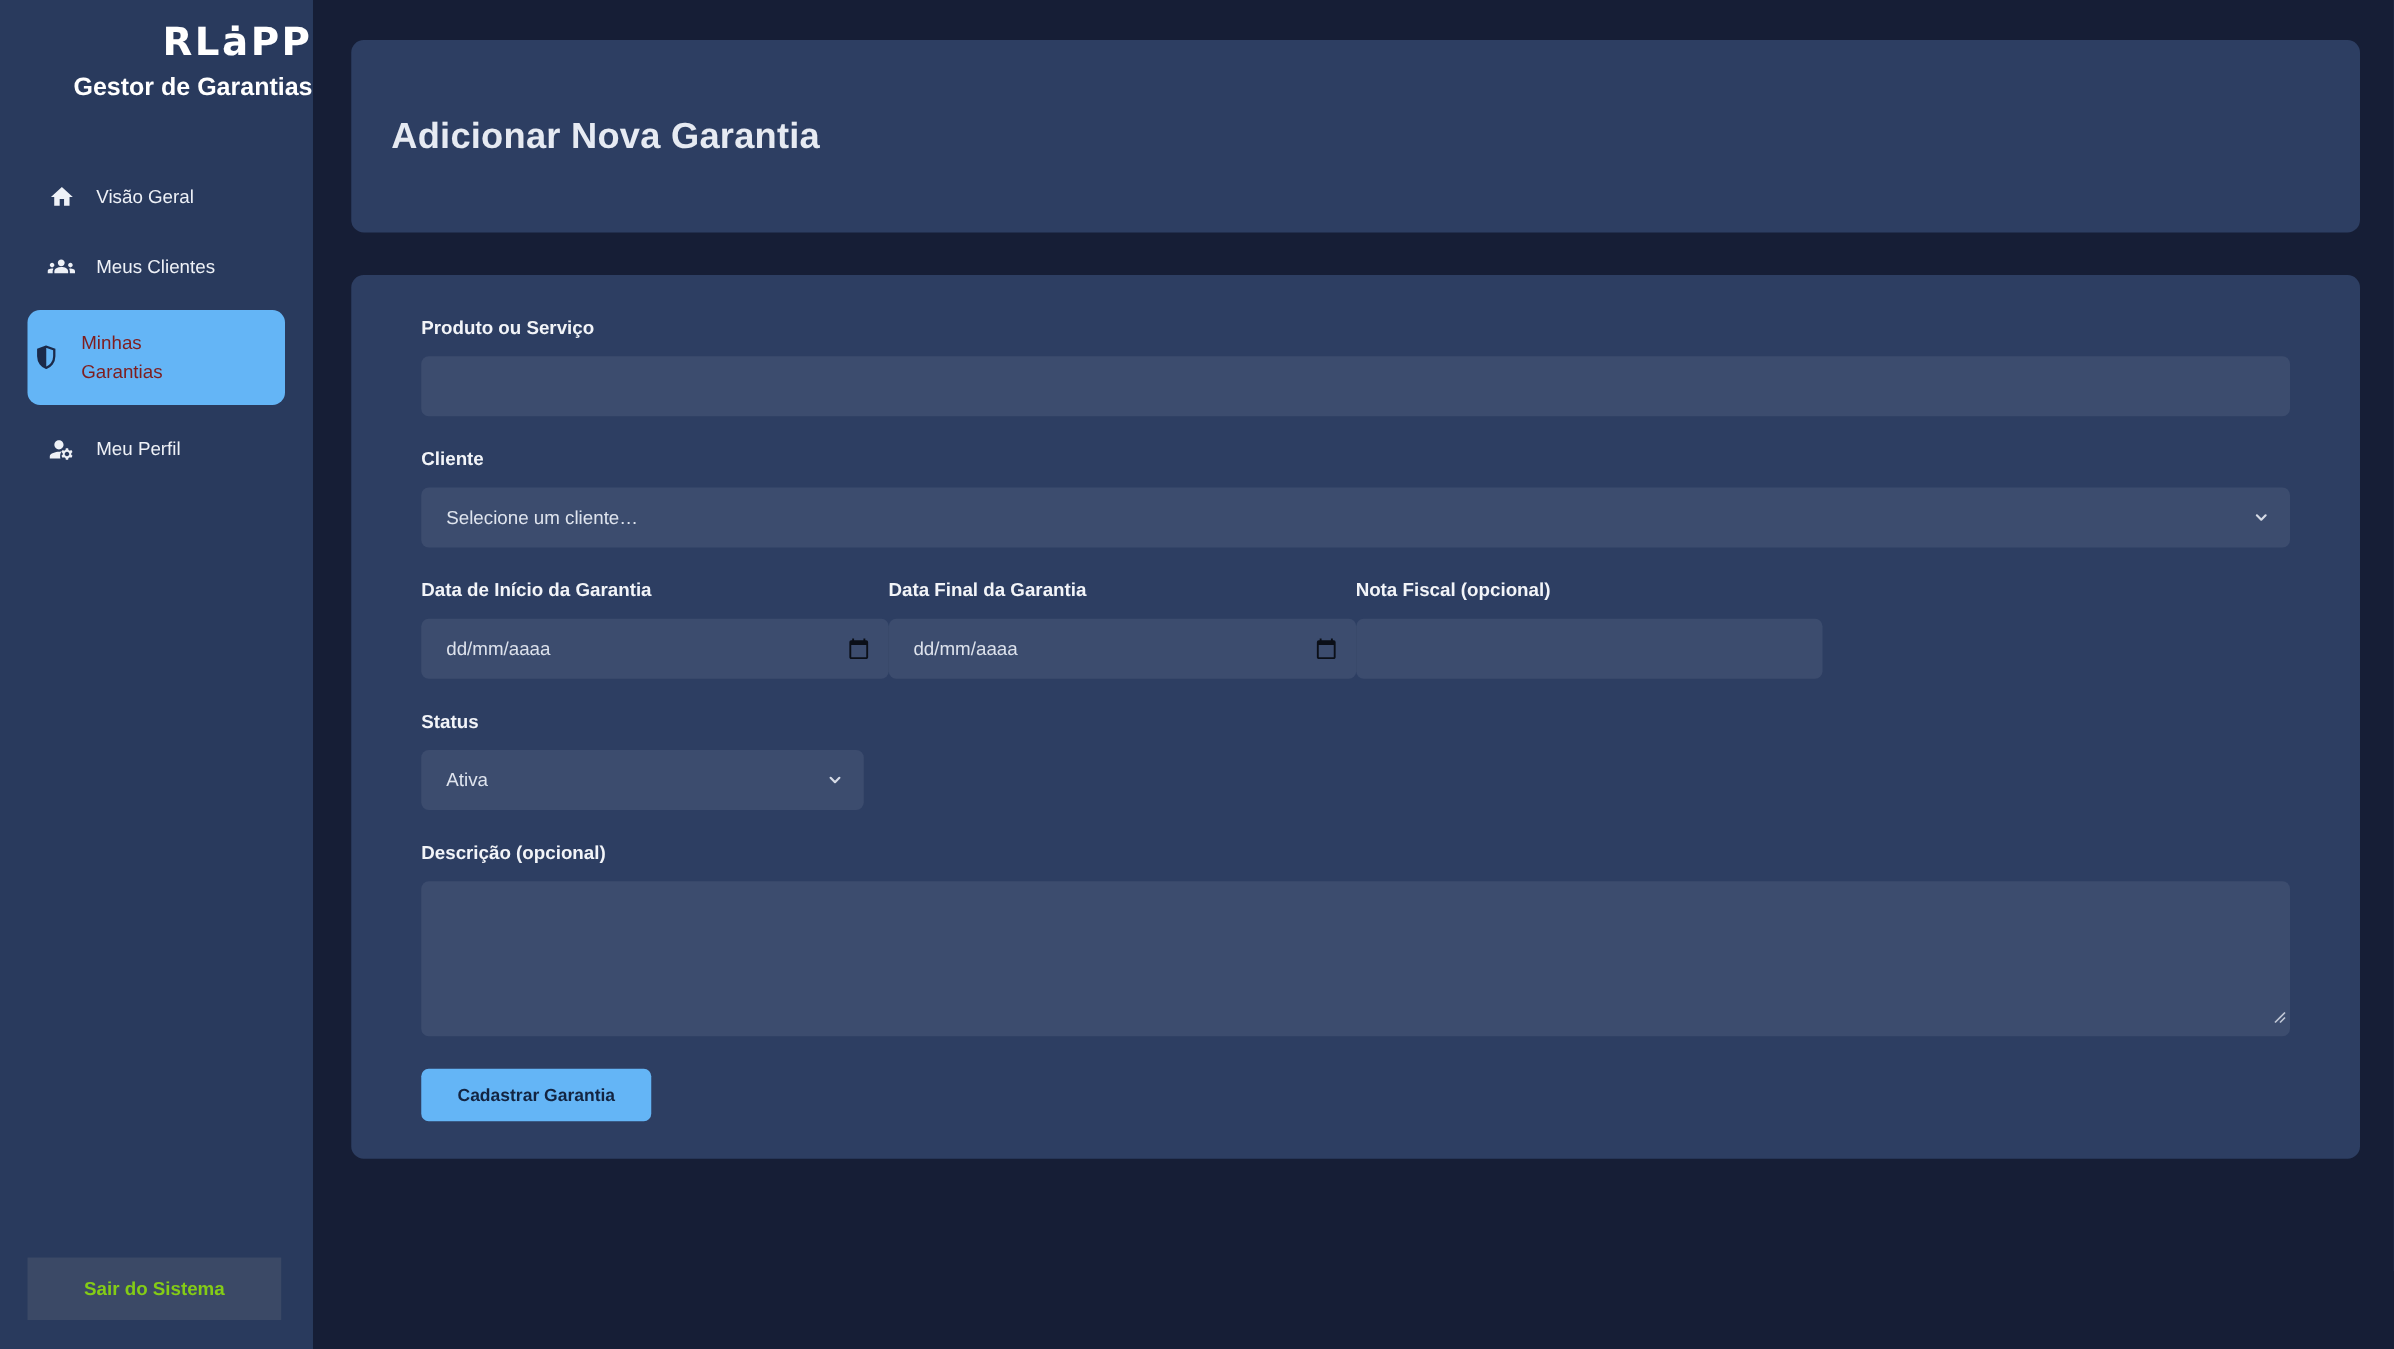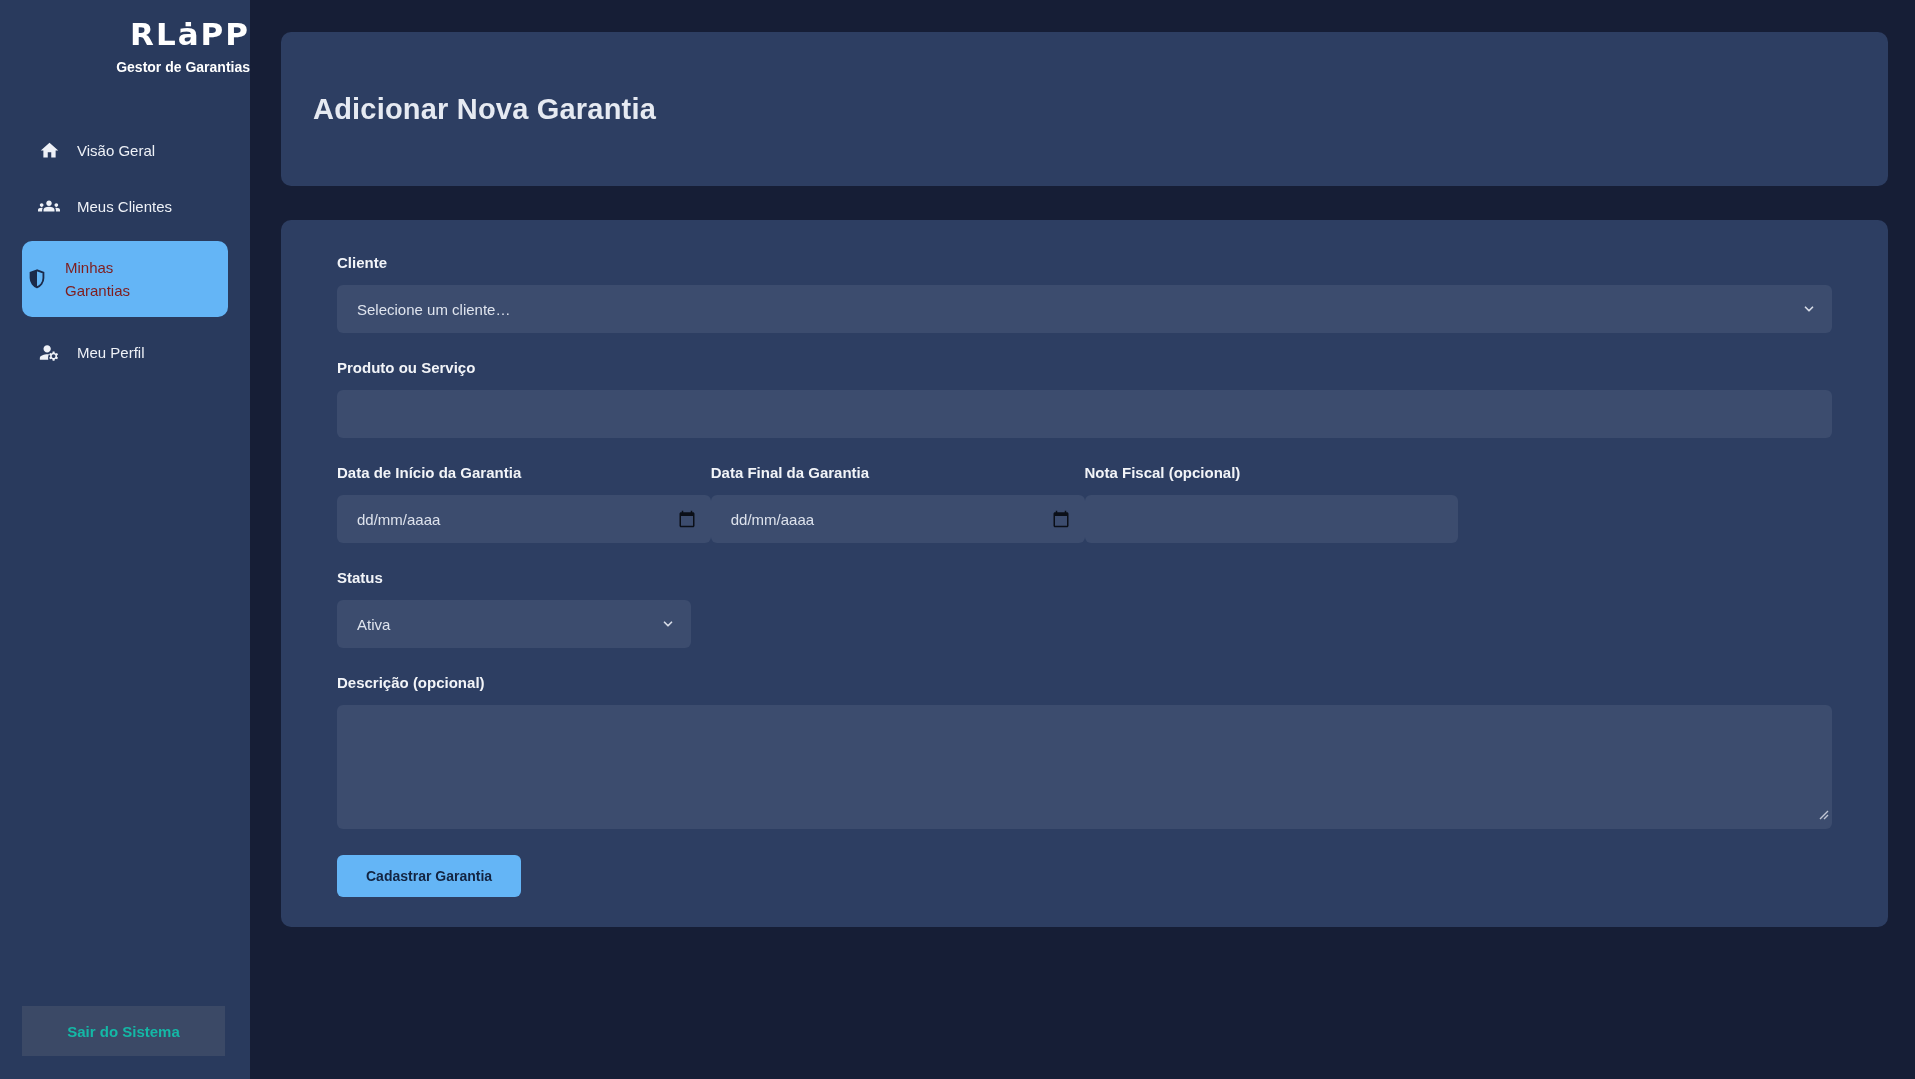--- a/index.html
+++ b/index.html
@@ -14,38 +14,38 @@
   .sidebar {
     position:fixed; left:0; top:0; width:250px; height:100%;
     background:#293a5d;
     display:flex; flex-direction:column;
   }
   .logo-block { text-align:right; padding-top:16px; }
   .logo {
     font-family:"DejaVu Sans", sans-serif;
     font-size:31px; font-weight:bold; color:#ffffff; letter-spacing:2px;
   }
-  .logo-subtitle { margin-top:7px; font-size:14px; font-weight:bold; color:#ffffff; }
+  .logo-subtitle { margin-top:7px; font-size:20px; font-weight:bold; color:#ffffff; }
 
   .nav { margin-top:54px; padding:0 22px; display:flex; flex-direction:column; gap:14px; }
   .nav-item {
     display:flex; align-items:center; gap:17px;
     padding:10px 16px; border-radius:10px;
     font-size:15px; color:#eef1f7; cursor:pointer;
   }
   .nav-item .nav-icon { width:22px; height:22px; flex:none; display:flex; align-items:center; justify-content:center; }
   .nav-item.active {
     background:#64b5f6; color:#7f1d1d; padding:15px 4px;
   }
   .nav-item.active .nav-label { max-width:100px; line-height:23px; }
 
   .logout-btn {
     margin:auto 25px 23px 22px; height:50px;
     background:#3b4966; border:none; border-radius:0;
-    color:#14b8a6; font-size:15px; font-weight:bold;
+    color:#84cc16; font-size:15px; font-weight:bold;
     font-family:"Liberation Sans", sans-serif; cursor:pointer;
   }
 
   
   .main { margin-left:250px; padding:32px 27px 0 31px; }
   .header-card {
     background:#2d3e62; border-radius:10px; height:154px;
     display:flex; align-items:center; padding:0 32px; margin-bottom:34px;
   }
   .header-card h1 { font-size:29px; font-weight:bold; color:#e6eaf2; letter-spacing:0.2px; }
@@ -148,34 +148,34 @@
 </aside>
 
 <main class="main">
   <section class="header-card">
     <h1>Adicionar Nova Garantia</h1>
   </section>
 
   <section class="form-card">
 
     <div class="field">
+      <label>Produto ou Serviço</label>
+      <input class="control" type="text" style="">
+    </div>
+
+    <div class="field">
       <label>Cliente</label>
       <div class="control select-box">
         <span>Selecione um cliente…</span>
         <span class="chevron">
           <svg width="14" height="14" viewBox="0 0 24 24">
               <polyline points="6,9 12,15 18,9" fill="none" stroke="#d6dbe6" stroke-width="3" stroke-linecap="round" stroke-linejoin="round"></polyline>
             </svg>
         </span>
       </div>
-    </div>
-
-    <div class="field">
-      <label>Produto ou Serviço</label>
-      <input class="control" type="text" style="">
     </div>
 
     <div class="row4">
       <div>
         <div class="field" style="margin-bottom:0;">
           <label>Data de Início da Garantia</label>
           <div class="input-wrap">
             <input class="control date-input" type="text" placeholder="dd/mm/aaaa" style="">
             <span class="cal-icon">
               <svg width="18" height="18" viewBox="0 0 24 24">

